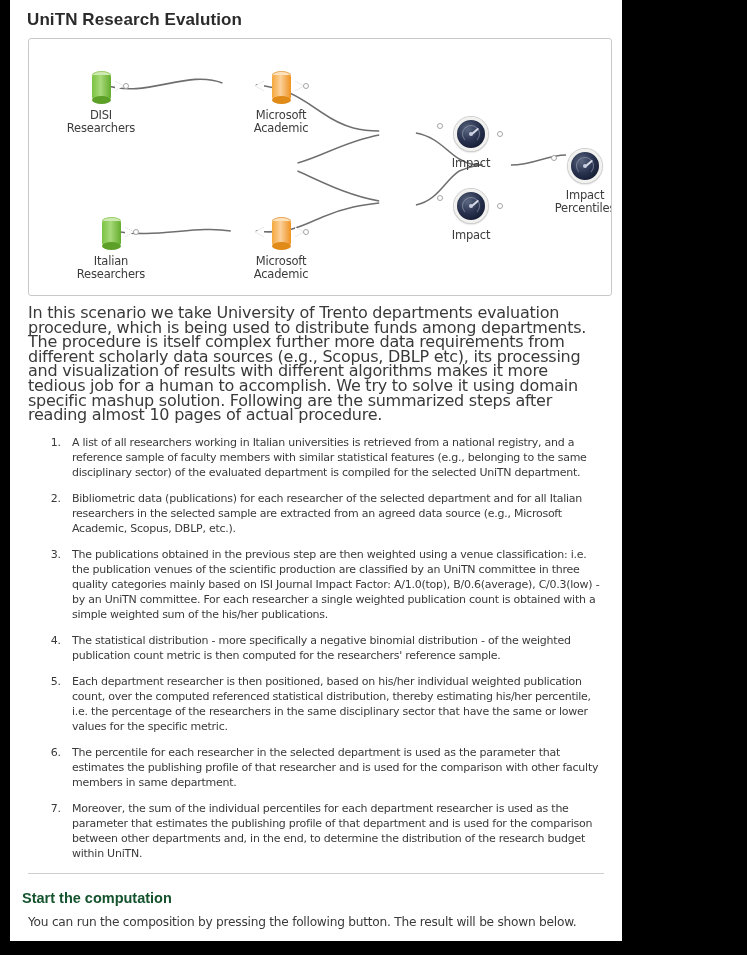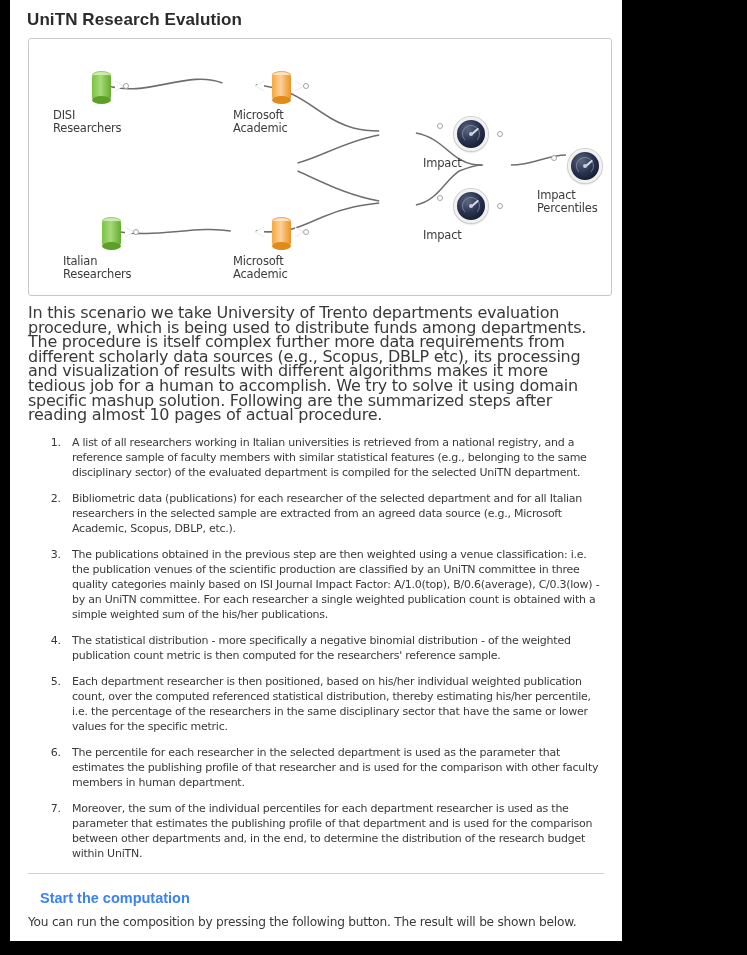--- a/index.html
+++ b/index.html
@@ -42,21 +42,21 @@
   .canvas svg.edges {
     position: absolute;
     left: 0; top: 0;
     width: 100%;
     height: 100%;
   }
   .node {
     position: absolute;
     width: 96px;
     margin-left: -48px;
-    text-align: left;
+    text-align: center;
   }
   .node .glyph {
     position: relative;
     height: 42px;
     display: flex;
     align-items: center;
     justify-content: center;
   }
   .node .caption {
     font-size: 11.5px;
@@ -195,24 +195,24 @@
   ol.steps li {
     margin-bottom: 11px;
     padding-left: 8px;
   }
   hr.sep {
     border: none;
     border-top: 1px solid #cfcfcf;
     margin: 12px 18px 0 18px;
   }
   .start-title {
-    margin: 16px 18px 0 30px;
+    margin: 16px 18px 0 12px;
     font-size: 14.5px;
     font-weight: bold;
-    color: #3b82f6;
+    color: #14532d;
     font-family: "Liberation Sans", sans-serif;
   }
   .start-desc {
     margin: 9px 18px 0 18px;
     font-size: 12.2px;
     color: #3a3a3a;
     font-family: "DejaVu Sans", sans-serif;
     letter-spacing: -0.25px;
   }
   .btn-wrap {
@@ -371,21 +371,21 @@
   </div>
 
   <p class="prose">In this scenario we take University of Trento departments evaluation procedure, which is being used to distribute funds among departments. The procedure is itself complex further more data requirements from different scholarly data sources (e.g., Scopus, DBLP etc), its processing and visualization of results with different algorithms makes it more tedious job for a human to accomplish. We try to solve it using domain specific mashup solution. Following are the summarized steps after reading almost 10 pages of actual procedure.</p>
 
   <ol class="steps">
     <li>A list of all researchers working in Italian universities is retrieved from a national registry, and a reference sample of faculty members with similar statistical features (e.g., belonging to the same disciplinary sector) of the evaluated department is compiled for the selected UniTN department.</li>
     <li>Bibliometric data (publications) for each researcher of the selected department and for all Italian researchers in the selected sample are extracted from an agreed data source (e.g., Microsoft Academic, Scopus, DBLP, etc.).</li>
     <li>The publications obtained in the previous step are then weighted using a venue classification: i.e. the publication venues of the scientific production are classified by an UniTN committee in three quality categories mainly based on ISI Journal Impact Factor: A/1.0(top), B/0.6(average), C/0.3(low) - by an UniTN committee. For each researcher a single weighted publication count is obtained with a simple weighted sum of the his/her publications.</li>
     <li>The statistical distribution - more specifically a negative binomial distribution - of the weighted publication count metric is then computed for the researchers' reference sample.</li>
     <li>Each department researcher is then positioned, based on his/her individual weighted publication count, over the computed referenced statistical distribution, thereby estimating his/her percentile, i.e. the percentage of the researchers in the same disciplinary sector that have the same or lower values for the specific metric.</li>
-    <li>The percentile for each researcher in the selected department is used as the parameter that estimates the publishing profile of that researcher and is used for the comparison with other faculty members in human department.</li>
+    <li>The percentile for each researcher in the selected department is used as the parameter that estimates the publishing profile of that researcher and is used for the comparison with other faculty members in same department.</li>
     <li>Moreover, the sum of the individual percentiles for each department researcher is used as the parameter that estimates the publishing profile of that department and is used for the comparison between other departments and, in the end, to determine the distribution of the research budget within UniTN.</li>
   </ol>
 
   <hr class="sep">
 
   <div class="start-title">Start the computation</div>
   <div class="start-desc">You can run the composition by pressing the following button. The result will be shown below.</div>
 
   <div class="btn-wrap">
     <button class="start-btn">Scopus</button>

